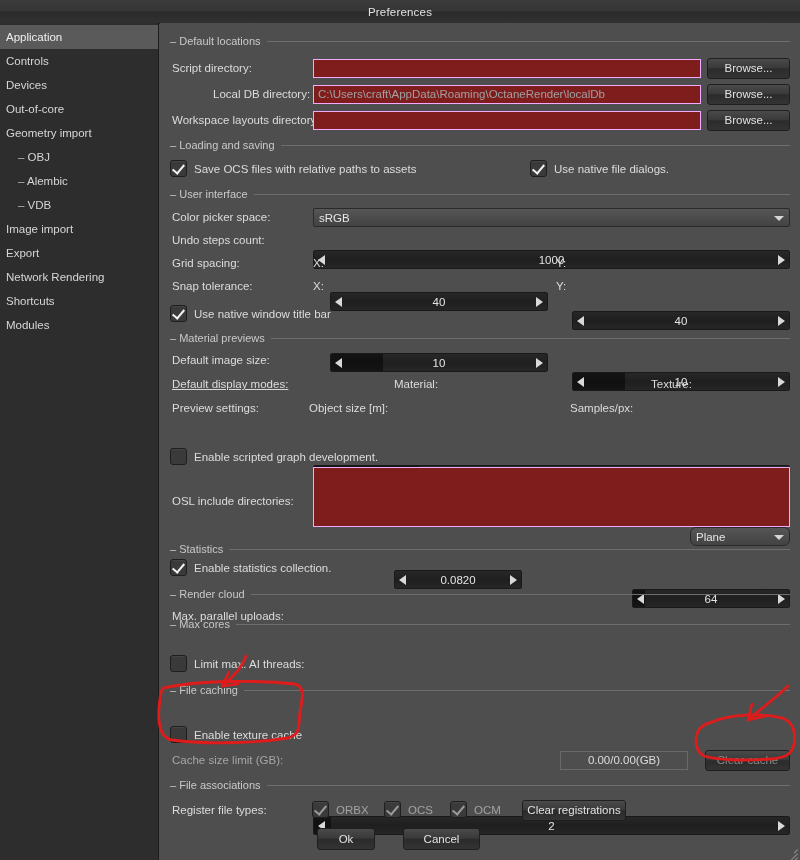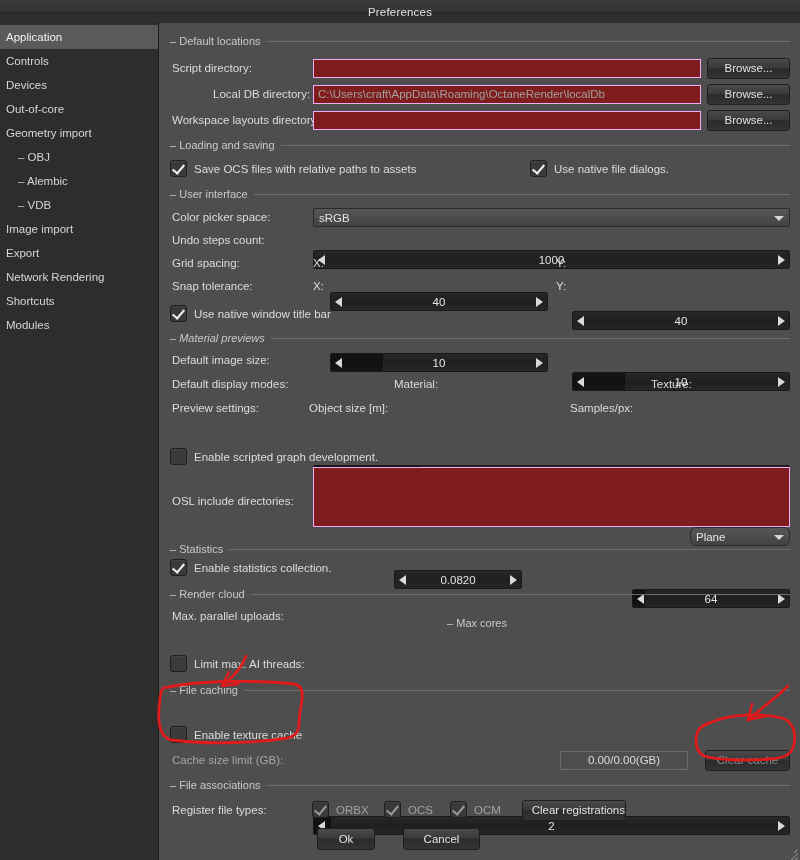--- a/index.html
+++ b/index.html
@@ -416,36 +416,36 @@
       <span class="arrow left"></span>
       <span class="sval">10</span>
       <span class="arrow right"></span>
     </div>
 
     <div class="row cb-wrap" style="left:10px; top:282px;">
       <span class="cb checked"></span>
       <span class="cb-label">Use native window title bar</span>
     </div>
 
-    <div class="group" style="top:308px;font-style:italic;">
+    <div class="group" style="top:308px;">
       <span class="gtitle">Material previews</span>
       <span class="gline"></span>
     </div>
 
     <div class="row" style="left:12px; top:331px;">
       <span class="lbl">Default image size:</span>
     </div>
     <div class="row slider" style="left:153px; top:328px; width:477px;">
       <span class="fill" style="width:22%;"></span>
       <span class="arrow left"></span>
       <span class="sval">120</span>
       <span class="arrow right"></span>
     </div>
 
-    <div class="row" style="left:12px; top:355px;">
+    <div class="row" style="left:12px; top:355px;text-decoration:underline;">
       <span class="lbl">Default display modes:</span>
     </div>
     <div class="row" style="left:234px; top:355px;">
       <span class="lbl">Material:</span>
     </div>
     <div class="row combo" style="left:268px; top:352px; width:160px;">
       <span class="ctext">Sphere</span>
       <span class="caret"></span>
     </div>
     <div class="row" style="left:491px; top:355px;">
@@ -507,21 +507,21 @@
     <div class="row" style="left:12px; top:587px;">
       <span class="lbl">Max. parallel uploads:</span>
     </div>
     <div class="row slider" style="left:153px; top:584px; width:477px;">
       <span class="fill" style="width:3.5%;"></span>
       <span class="arrow left"></span>
       <span class="sval">2</span>
       <span class="arrow right"></span>
     </div>
 
-    <div class="group" style="top:594px;flex-direction:column;">
+    <div class="group" style="top:594px;">
       <span class="gtitle">Max cores</span>
       <span class="gline"></span>
     </div>
 
     <div class="row cb-wrap" style="left:10px; top:632px;">
       <span class="cb"></span>
       <span class="cb-label">Limit max. AI threads:</span>
     </div>
 
     <div class="group" style="top:660px;align-items:center;">
@@ -554,21 +554,21 @@
       <span class="cb-label dim">ORBX</span>
     </div>
     <div class="row cb-wrap" style="left:224px; top:778px;">
       <span class="cb checked dimcheck"></span>
       <span class="cb-label dim">OCS</span>
     </div>
     <div class="row cb-wrap" style="left:290px; top:778px;">
       <span class="cb checked dimcheck"></span>
       <span class="cb-label dim">OCM</span>
     </div>
-    <div class="row btn" style="left:362px; top:777px; width:104px;text-align:right;">Clear registrations</div>
+    <div class="row btn" style="left:362px; top:777px; width:104px;">Clear registrations</div>
 
     <div class="row btn" style="left:157px; top:805px; width:58px; height:22px; line-height:20px;">Ok</div>
     <div class="row btn" style="left:243px; top:805px; width:77px; height:22px; line-height:20px;">Cancel</div>
 
     <div class="grip">
       <i style="width:13px; right:0px; bottom:0px;"></i>
       <i style="width:9px;  right:0px; bottom:4px;"></i>
       <i style="width:5px;  right:0px; bottom:8px;"></i>
     </div>
   </div>

